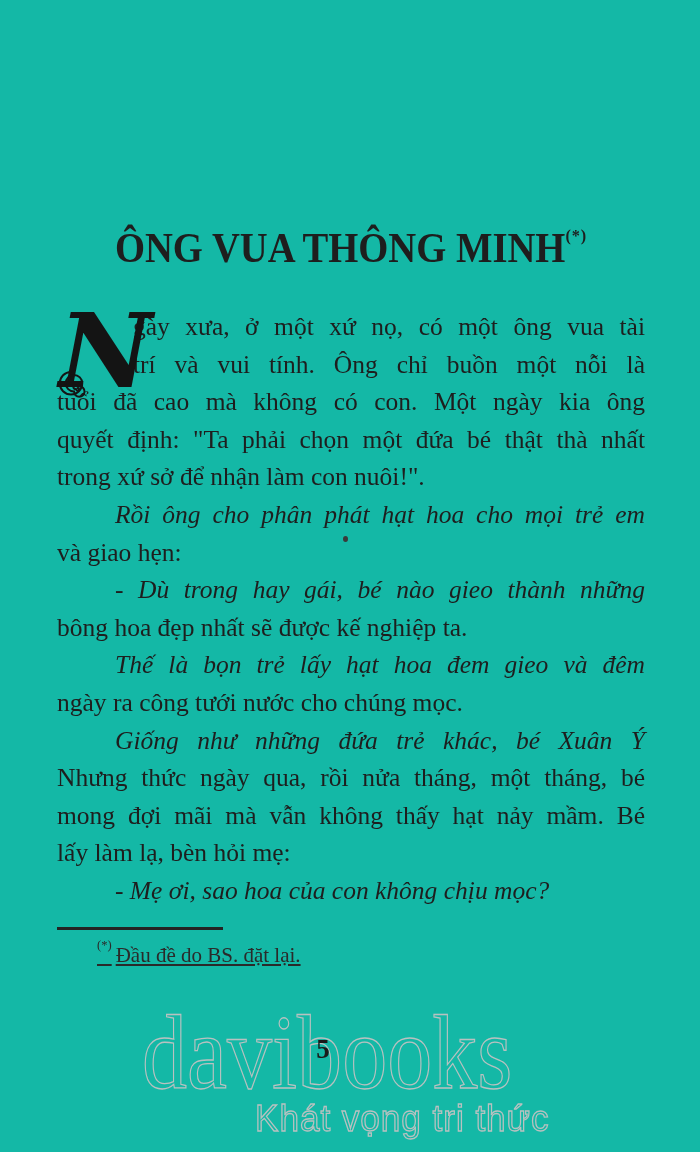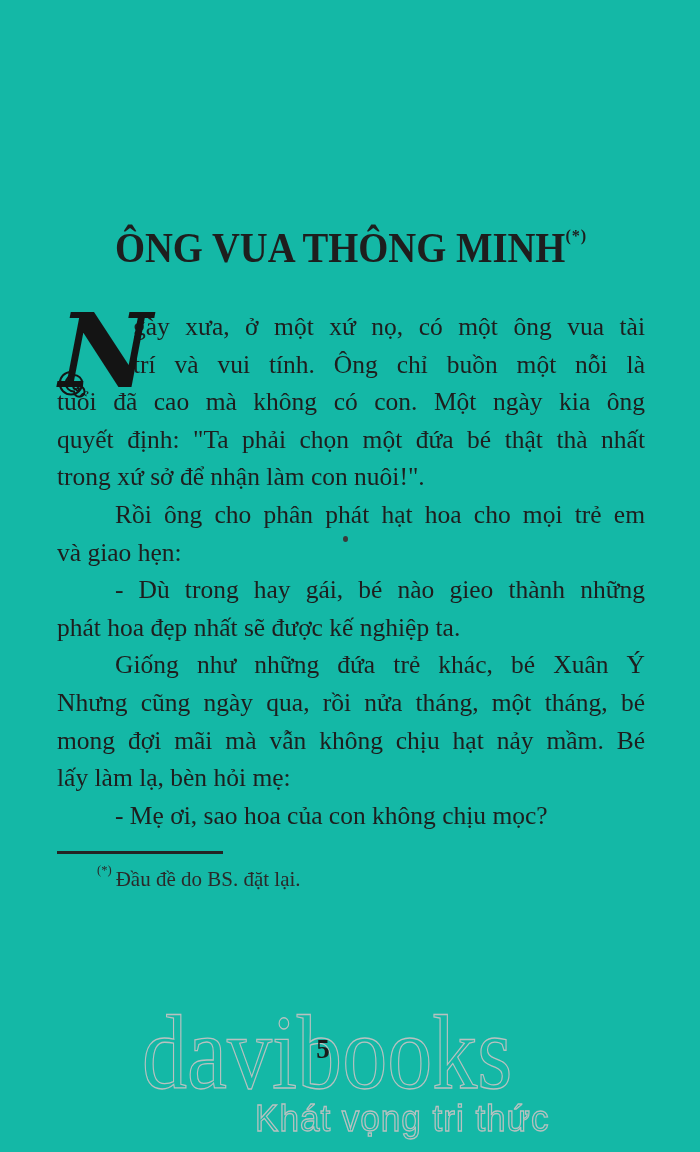--- a/index.html
+++ b/index.html
@@ -11,29 +11,29 @@
   }
   .content{position:absolute;top:0;left:0;width:700px;padding:226px 55px 0 57px;box-sizing:border-box;}
   .title{
     margin:0 0 38px 0;text-align:center;font-weight:bold;font-size:42px;line-height:1.05;
     letter-spacing:0px;transform:scaleX(0.92);transform-origin:center;white-space:nowrap;
   }
   .title sup{font-size:0.42em;position:relative;top:-0.35em;font-weight:bold;letter-spacing:1px;}
   .story{font-size:25.5px;line-height:37.6px;}
   .line{text-align:justify;text-align-last:justify;}
   .line.end{text-align-last:left;}
-  .line.ind{text-indent:58px;}
+  .line.ind{text-indent:58px;font-style:italic;}
   .dropcap{float:left;width:76px;height:75px;position:relative;}
   .dropletter{
     position:absolute;top:-8px;left:2px;font-size:102px;line-height:1;
     font-family:"DejaVu Serif",serif;font-style:italic;font-weight:bold;color:#141414;
   }
   .swirl{position:absolute;left:-1px;bottom:-16px;width:30px;height:30px;}
   .footnote-rule{width:166px;height:3px;background:#242424;margin-top:17px;}
-  .footnote{margin-top:13px;font-size:21px;padding-left:40px;color:#2a2a2a;}
+  .footnote{margin-top:13px;font-size:21px;padding-left:40px;color:#2a2a2a;text-decoration:underline;}
   .footnote sup{font-size:0.6em;position:relative;top:-0.35em;margin-right:4px;}
   .speck{position:absolute;left:343px;top:536px;width:5px;height:6px;background:#3a3a3a;border-radius:50%;}
   .wm{
     position:absolute;color:transparent;-webkit-text-stroke:1.3px #c2c2c2;
     opacity:0.95;white-space:nowrap;z-index:1;
   }
   .wm-brand{
     left:142px;top:1000px;font-size:106px;line-height:1;
     font-family:"Liberation Serif","DejaVu Serif",serif;
     transform:scaleX(0.85);transform-origin:left top;
@@ -72,30 +72,32 @@
         <div class="line end">trong xứ sở để nhận làm con nuôi!".</div>
       </div>
 
       <div class="para">
         <div class="line ind">Rồi ông cho phân phát hạt hoa cho mọi trẻ em</div>
         <div class="line end">và giao hẹn:</div>
       </div>
 
       <div class="para">
         <div class="line ind">- Dù trong hay gái, bé nào gieo thành những</div>
-        <div class="line end">phát hoa đẹp nhất sẽ được kế nghiệp ta.</div>
+        <div class="line end">bông hoa đẹp nhất sẽ được kế nghiệp ta.</div>
       </div>
 
       <div class="para">
+        <div class="line ind">Thế là bọn trẻ lấy hạt hoa đem gieo và đêm</div>
+        <div class="line end">ngày ra công tưới nước cho chúng mọc.</div>
       </div>
 
       <div class="para">
         <div class="line ind">Giống như những đứa trẻ khác, bé Xuân Ý</div>
-        <div class="line">Nhưng cũng ngày qua, rồi nửa tháng, một tháng, bé</div>
-        <div class="line">mong đợi mãi mà vẫn không chịu hạt nảy mầm. Bé</div>
+        <div class="line">Nhưng thức ngày qua, rồi nửa tháng, một tháng, bé</div>
+        <div class="line">mong đợi mãi mà vẫn không thấy hạt nảy mầm. Bé</div>
         <div class="line end">lấy làm lạ, bèn hỏi mẹ:</div>
       </div>
 
       <div class="para">
         <div class="line end ind">- Mẹ ơi, sao hoa của con không chịu mọc?</div>
       </div>
 
     </div>
 
     <div class="footnote-rule"></div>

